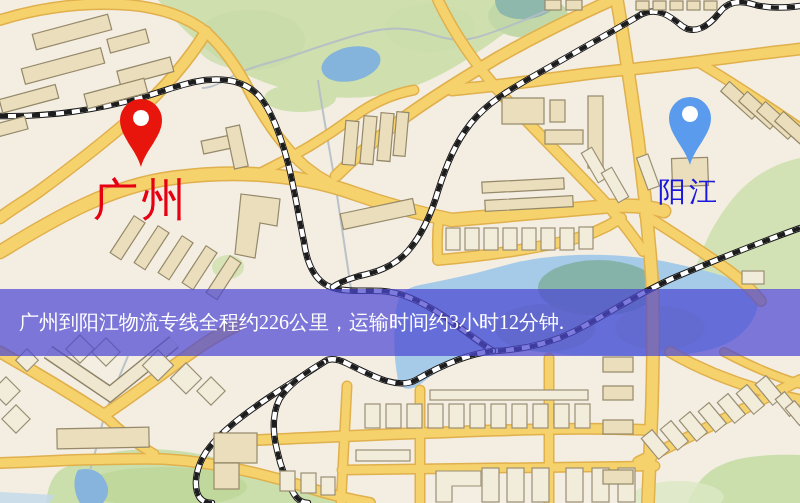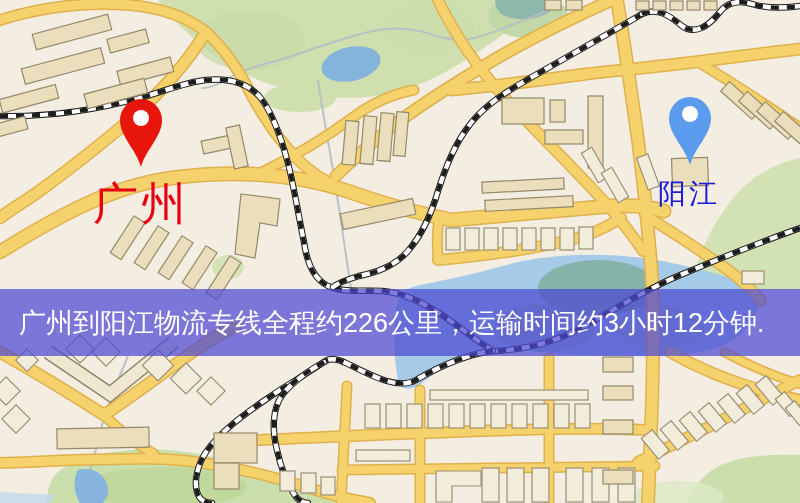--- a/index.html
+++ b/index.html
@@ -18,29 +18,29 @@
   .bt{fill:#eadebc;stroke:#95896a;stroke-width:1.2;}
   .bl{fill:#f2ecda;stroke:#9b9075;stroke-width:1.2;}
   
   .st{stroke:#b4bec6;stroke-width:2;fill:none;opacity:.9;}
 
   .pin{position:absolute;width:44px;height:70px;}
   .pin-origin{left:119px;top:99px;}
   .pin-dest{left:668px;top:97px;}
 
   .city-label{position:absolute;width:140px;text-align:center;
-      font-family:Liberation Sans, sans-serif;
+      font-family:Liberation Mono, monospace;
       font-size:45px;line-height:1.0;letter-spacing:3px;white-space:nowrap;}
   .label-origin{left:71px;top:181px;color:#e60012;}
   .label-dest{left:619px;top:180px;color:#1a18dd;font-size:28px;}
 
   .banner{position:absolute;left:0;top:289px;width:800px;height:67px;
       background:rgba(76,72,210,0.72);display:flex;align-items:center;}
-  .banner-text{color:#ffffff;font-size:27px;padding-left:19px;white-space:nowrap;
-      font-family:Liberation Sans, sans-serif;}
+  .banner-text{color:#ffffff;font-size:20px;padding-left:19px;white-space:nowrap;
+      font-family:Liberation Serif, serif;}
 </style>
 </head>
 <body>
 
 <div class="stage">
   <svg class="map-svg" width="800" height="503" viewBox="0 0 800 503">
     <defs>
       <path id="r1" d="M0,20 C45,6 90,2 130,5 C162,8 186,16 206,32 C226,50 240,72 252,96 C262,114 272,130 284,144 C296,160 312,174 332,184"></path>
       <path id="r2" d="M206,32 C190,58 165,88 134,116 C102,144 68,170 38,192 C24,202 10,210 0,218"></path>
       <path id="r3" d="M0,252 C58,216 112,186 172,178 C240,169 300,174 356,194 C390,206 422,214 452,220 C505,215 552,211 600,207 C628,204 648,206 664,211"></path>

